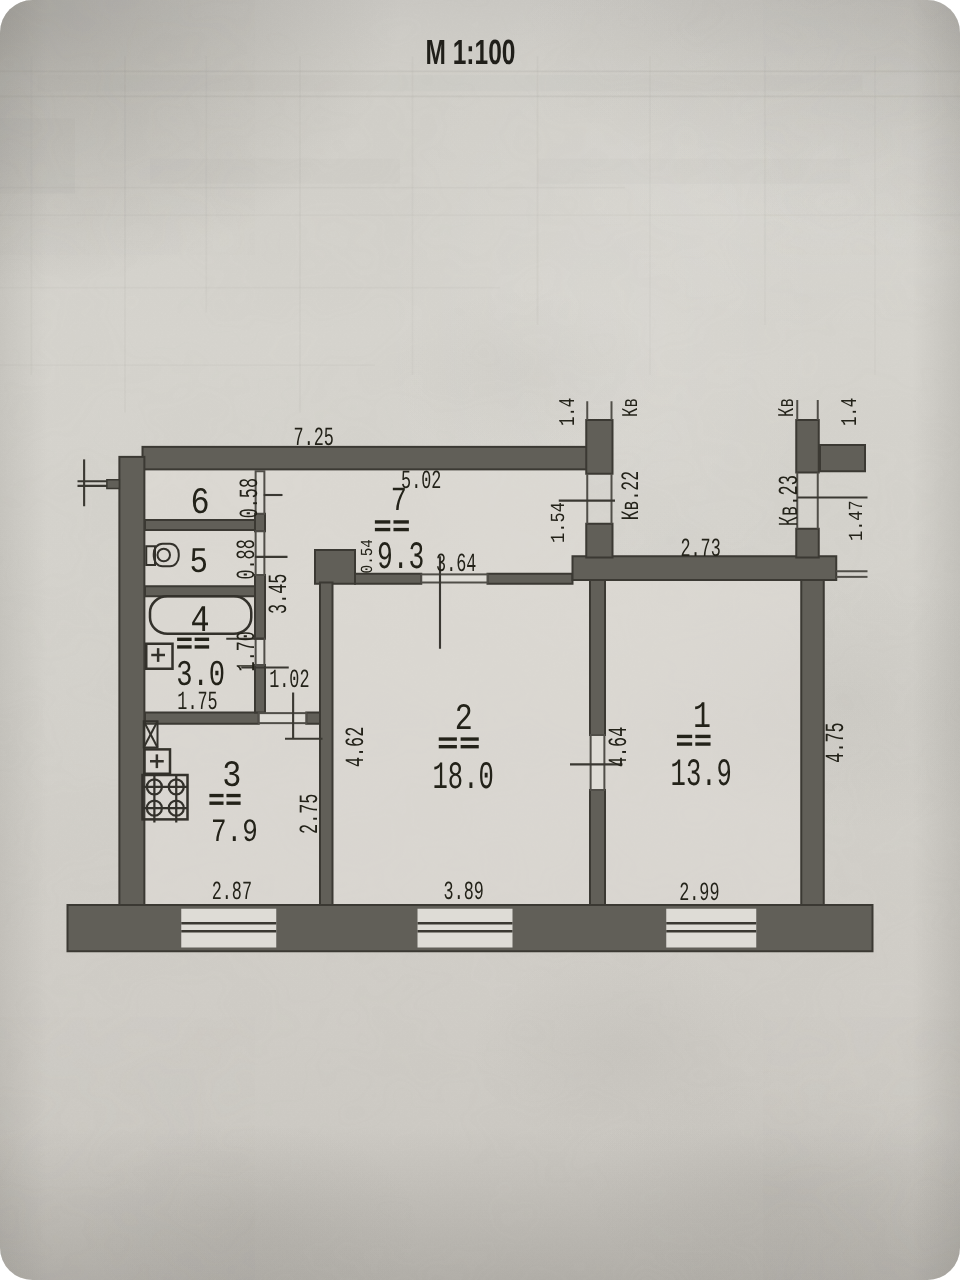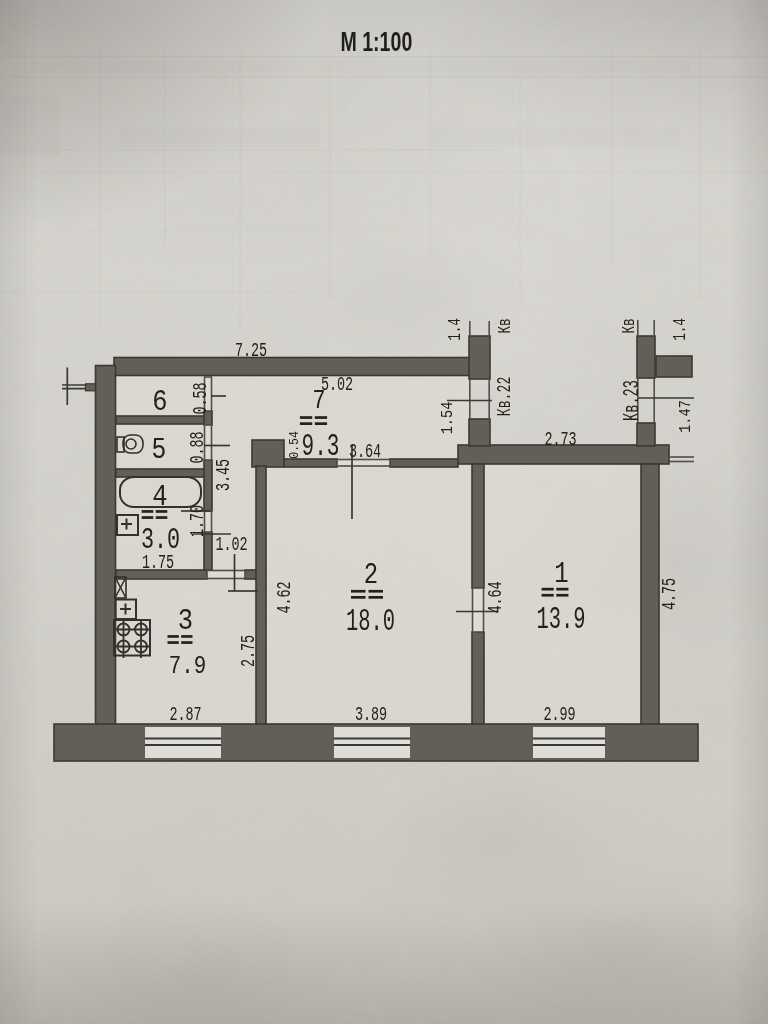--- a/index.html
+++ b/index.html
@@ -1,18 +1,18 @@
 <!DOCTYPE html>
 <html><head>
 <meta charset="utf-8">
 <style>
   html,body{margin:0;padding:0;}
   #page{position:relative;width:768px;height:1024px;overflow:hidden;
     background:linear-gradient(180deg,#cbc9c4 0%,#d2d0ca 6%,#d7d5cf 26%,#d5d3cd 52%,#d1cec8 78%,#cac7c1 100%);
-    font-family:"Liberation Mono", monospace;}
+    font-family:"Liberation Mono", monospace;border-radius:26px;}
   .ov{position:absolute;left:0;top:0;width:768px;height:1024px;pointer-events:none;}
   #shade1{background:
     radial-gradient(ellipse 460px 330px at 0% 0%, rgba(70,67,61,0.28), rgba(70,67,61,0) 70%),
     radial-gradient(ellipse 500px 280px at 100% 0%, rgba(70,67,61,0.14), rgba(70,67,61,0) 70%),
     radial-gradient(ellipse 300px 200px at 660px 130px, rgba(255,255,255,0.14), rgba(255,255,255,0) 70%),
     radial-gradient(ellipse 260px 420px at 480px 260px, rgba(255,255,255,0.10), rgba(255,255,255,0) 70%),
     linear-gradient(0deg, rgba(70,67,61,0.18), rgba(70,67,61,0) 12%),
     linear-gradient(270deg, rgba(72,70,64,0.12), rgba(72,70,64,0) 5%),
     linear-gradient(90deg, rgba(72,70,64,0.10), rgba(72,70,64,0) 5%);}
   #clouds{background:

